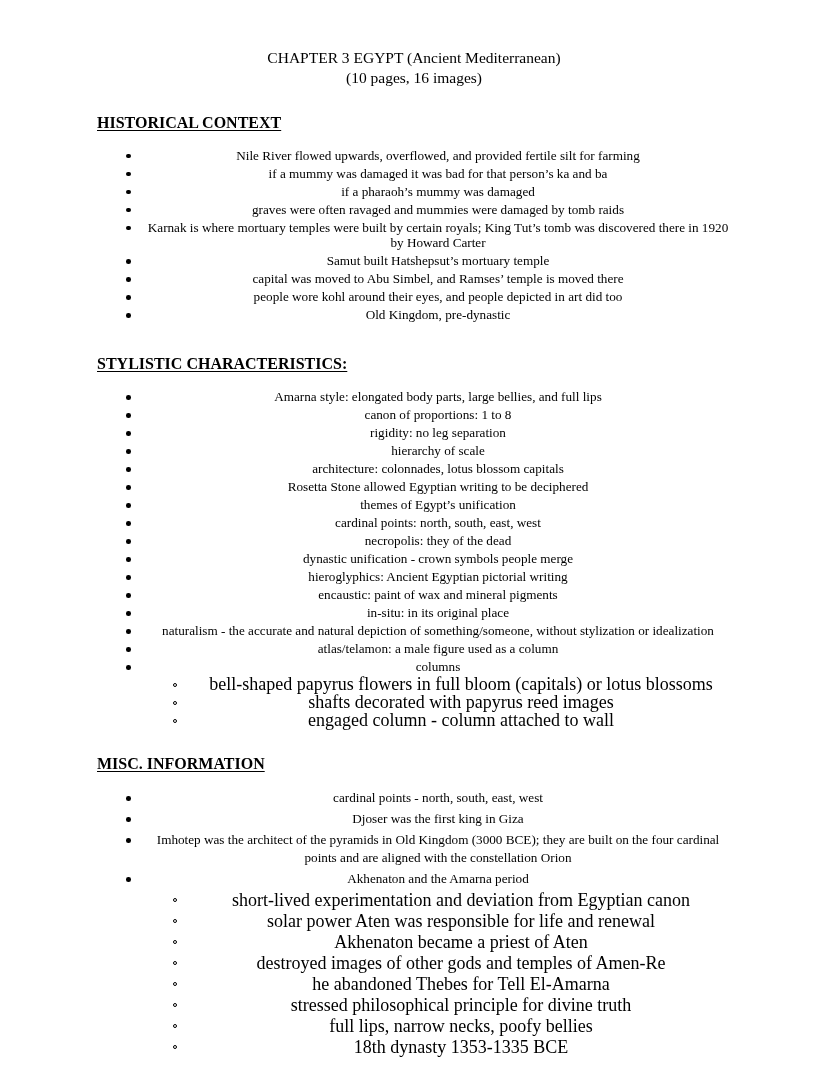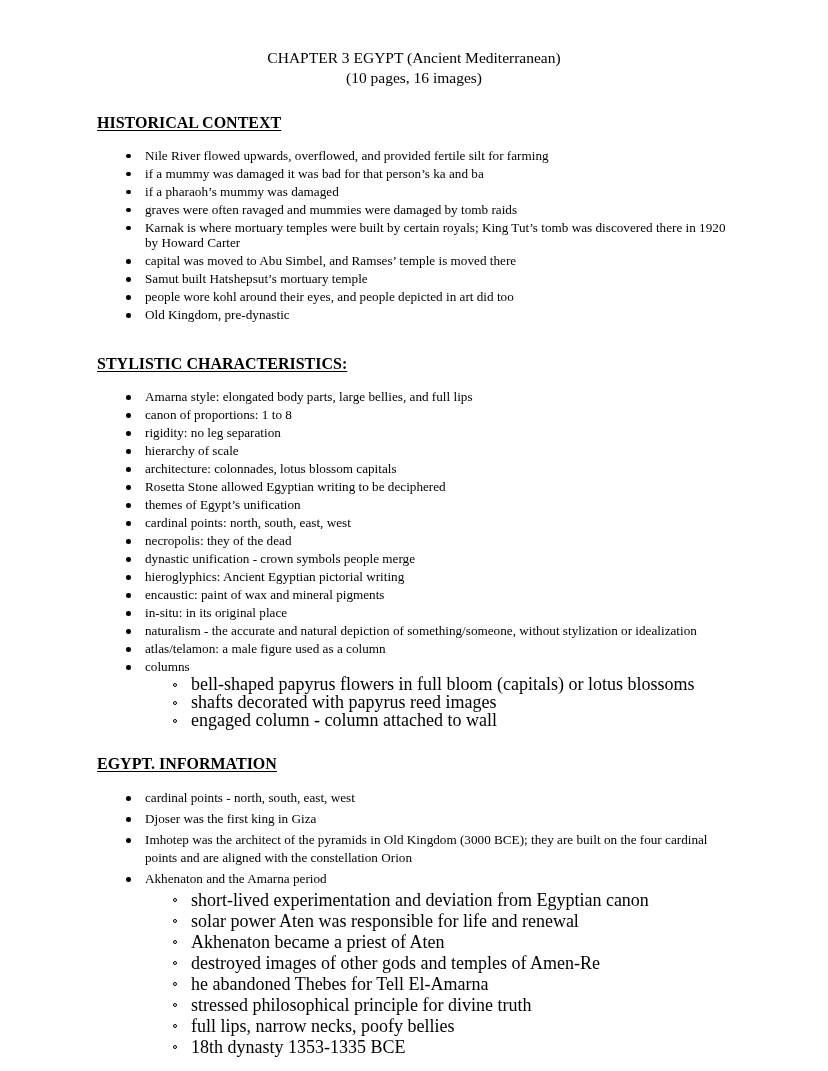--- a/index.html
+++ b/index.html
@@ -53,20 +53,21 @@
   .section {
     margin: 0;
   }
   .heading-row { margin: 0 0 16px 0; }
 
   
   ul.level1 {
     list-style: none;
     margin: 0;
     padding: 0;
+    text-align: center;
   }
   ul.level1 > li {
     position: relative;
     padding-left: 48px;
     font-size: 13.2px;
     line-height: 15.4px;
     margin: 0 0 2.6px 0;
   }
   ul.level1 > li::before {
     content: "";
@@ -133,22 +134,22 @@
     <div class="section">
       <div class="heading-row">
         <span class="section-heading">HISTORICAL CONTEXT</span>
       </div>
       <ul class="level1">
         <li><span>Nile River flowed upwards, overflowed, and provided fertile silt for farming</span></li>
         <li><span>if a mummy was damaged it was bad for that person’s ka and ba</span></li>
         <li><span>if a pharaoh’s mummy was damaged</span></li>
         <li><span>graves were often ravaged and mummies were damaged by tomb raids</span></li>
         <li><span>Karnak is where mortuary temples were built by certain royals; King Tut’s tomb was discovered there in 1920 by Howard Carter</span></li>
+        <li><span>Samut built Hatshepsut’s mortuary temple</span></li>
         <li><span>capital was moved to Abu Simbel, and Ramses’ temple is moved there</span></li>
-        <li><span>Samut built Hatshepsut’s mortuary temple</span></li>
         <li><span>people wore kohl around their eyes, and people depicted in art did too</span></li>
         <li><span>Old Kingdom, pre-dynastic</span></li>
       </ul>
     </div>
 
     <div class="gap-after-list-1"></div>
 
     <div class="section">
       <div class="heading-row">
         <span class="section-heading">STYLISTIC CHARACTERISTICS:</span>
@@ -177,21 +178,21 @@
             <li><span>engaged column - column attached to wall</span></li>
           </ul>
         </li>
       </ul>
     </div>
 
     <div class="gap-after-list-2"></div>
 
     <div class="section section-misc">
       <div class="heading-row">
-        <span class="section-heading">EGYPT. INFORMATION</span>
+        <span class="section-heading">MISC. INFORMATION</span>
       </div>
       <ul class="level1">
         <li><span>cardinal points - north, south, east, west</span></li>
         <li><span>Djoser was the first king in Giza</span></li>
         <li><span>Imhotep was the architect of the pyramids in Old Kingdom (3000 BCE); they are built on the four cardinal points and are aligned with the constellation Orion</span></li>
         <li>
           <span>Akhenaton and the Amarna period</span>
           <ul class="level2">
             <li><span>short-lived experimentation and deviation from Egyptian canon</span></li>
             <li><span>solar power Aten was responsible for life and renewal</span></li>

